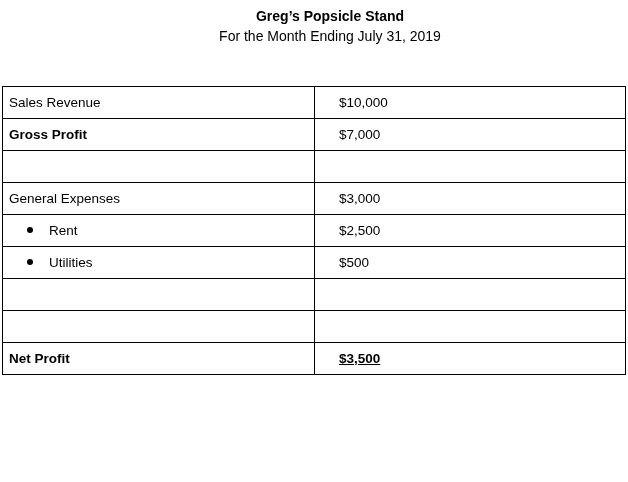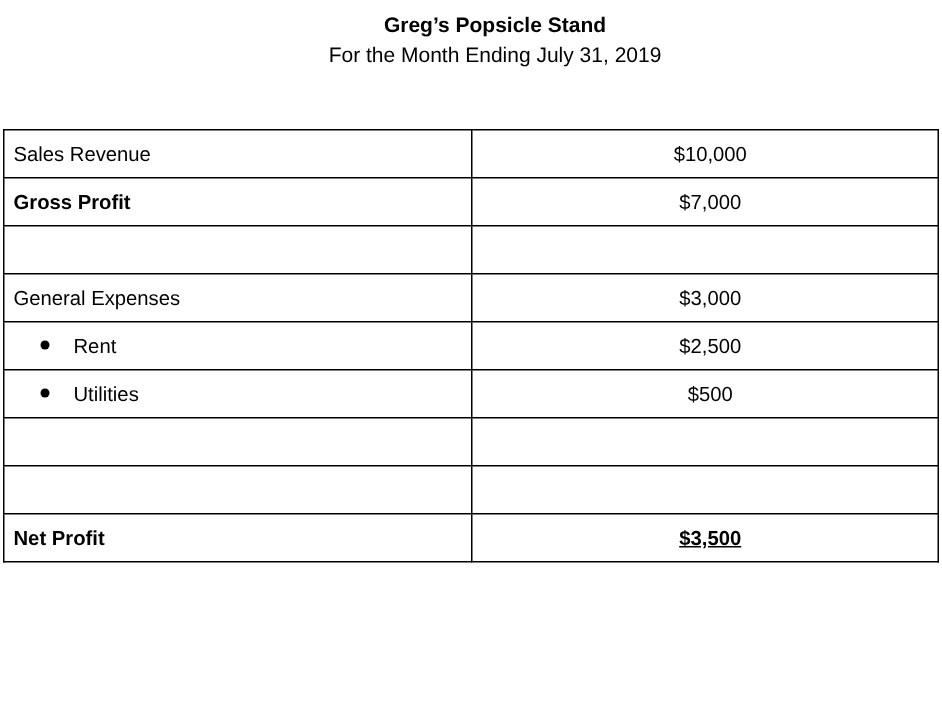--- a/index.html
+++ b/index.html
@@ -3,21 +3,21 @@
 <meta charset="utf-8">
 <style>
   html, body { margin: 0; padding: 0; background: #ffffff; }
   body { width: 628px; height: 482px; position: relative; overflow: hidden;
          font-family: "Liberation Sans", sans-serif; color: #000; }
   .header { position: absolute; top: 6px; left: 16px; width: 628px; text-align: center; font-size: 14px; line-height: 20px; }
   .header .title { font-weight: bold; }
   table.stmt { position: absolute; left: 2px; top: 86px; width: 624px; border-collapse: collapse; font-size: 13.5px; }
   table.stmt td { border: 1px solid #000; height: 32px; padding: 0 0 0 6px; box-sizing: border-box; vertical-align: middle; }
   table.stmt td.label { width: 312px; }
-  table.stmt td.value { padding-left: 7px; text-align: center; }
+  table.stmt td.value { padding-left: 24px; }
   .bold { font-weight: bold; }
   .ul { text-decoration: underline; margin-top: 44px; }
   .bullet-cell { padding-left: 24px !important; }
   .bullet { display: inline-block; width: 6px; height: 6px; border-radius: 50%; background: #000; vertical-align: middle; margin-right: 16px; position: relative; top: -1px; }
 </style>
 </head>
 <body>
 
 <div class="header">
   <div class="title">Greg’s Popsicle Stand</div>

